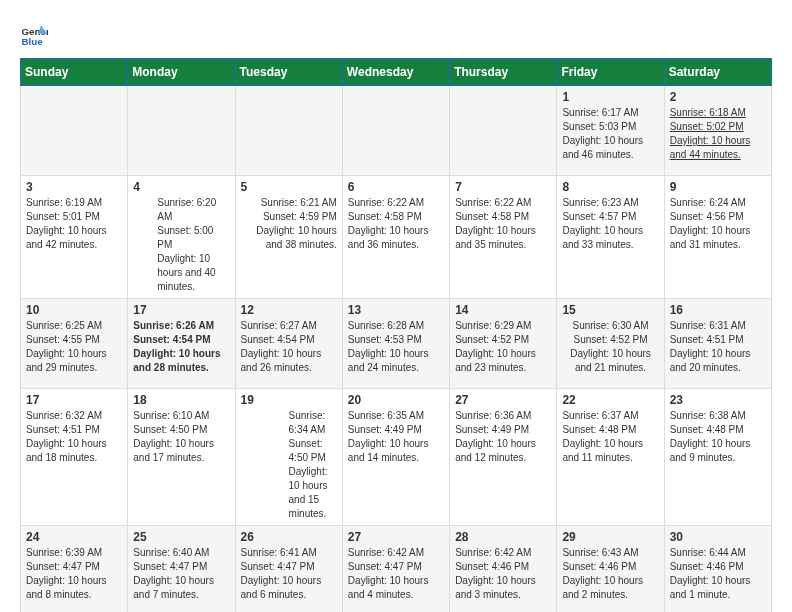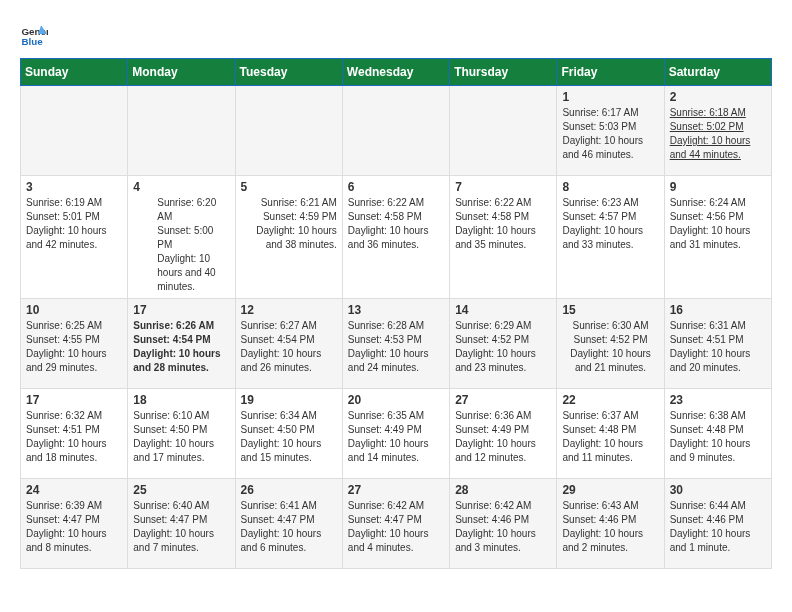--- a/index.html
+++ b/index.html
@@ -231,21 +231,21 @@
 Daylight: 10 hours and 18 minutes.</div>
         </td>
         <td>
           <div class="day-num">18</div>
           <div class="day-info" style="white-space: pre-line;">Sunrise: 6:10 AM
 Sunset: 4:50 PM
 Daylight: 10 hours and 17 minutes.</div>
         </td>
         <td>
           <div class="day-num">19</div>
-          <div class="day-info" style="white-space: pre-line;">Sunrise: 6:34 AM
+          <div class="day-info" style="white-space: pre-line; margin-left: 48px;">Sunrise: 6:34 AM
 Sunset: 4:50 PM
 Daylight: 10 hours and 15 minutes.</div>
         </td>
         <td>
           <div class="day-num">20</div>
           <div class="day-info" style="white-space: pre-line;">Sunrise: 6:35 AM
 Sunset: 4:49 PM
 Daylight: 10 hours and 14 minutes.</div>
         </td>
         <td>

